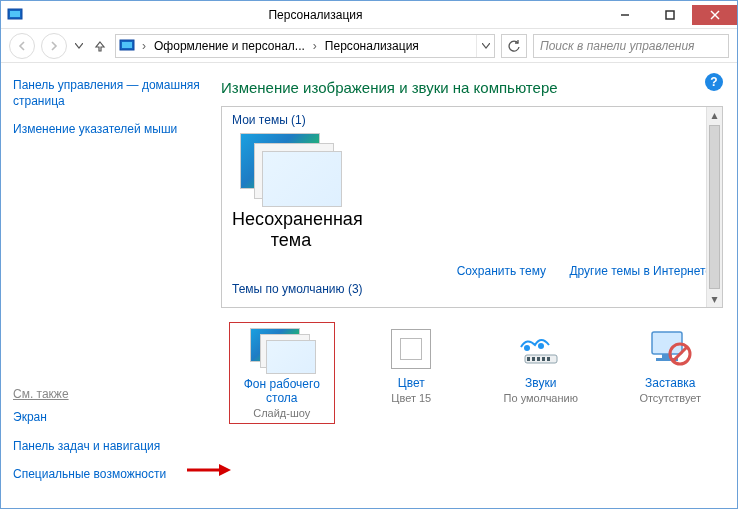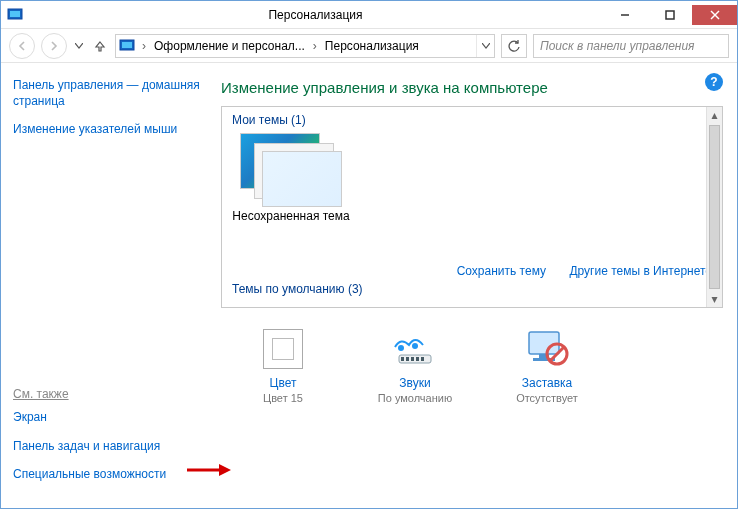--- a/index.html
+++ b/index.html
@@ -37,21 +37,21 @@
   .main .subtitle { color: #000; font-size: 12px; line-height: 1.4; margin-bottom: 10px; }
   .themebox { border: 1px solid #c8c8c8; height: 202px; position: relative; display: flex; flex-direction: column; }
   .themebox .scrollarea { flex: 1; padding: 6px 10px; overflow: hidden; }
   .themebox .section-label { color: #003e8f; font-size: 12px; margin-bottom: 6px; }
   .theme-item { width: 118px; text-align: center; }
   .theme-thumb { width: 102px; height: 72px; margin: 0 auto 4px; position: relative; }
   .theme-thumb .overlay { position: absolute; border: 1px solid #ccc; background: #fff; }
   .theme-thumb .back { left: 0; top: 0; width: 80px; height: 56px; background: linear-gradient(135deg,#1aa0e0,#1f7cc4 40%,#22b573 70%,#2fd087); }
   .theme-thumb .mid { left: 14px; top: 10px; width: 80px; height: 56px; background: #f5f5f5; }
   .theme-thumb .front { left: 22px; top: 18px; width: 80px; height: 56px; background: linear-gradient(135deg,#e8f5ff,#dff0ff); }
-  .theme-item .name { font-size: 12px; color: #000; }
+  .theme-item .name { font-size: 18px; color: #000; }
   .themebox .bottombar { height: 48px; border-top: 1px solid transparent; padding: 4px 10px 0; }
   .themebox .bottombar .linkrow { text-align: right; margin-bottom: 4px; }
   .themebox .bottombar a { color: #0066cc; text-decoration: none; margin-left: 20px; }
   .themebox .bottombar .section-label { margin-top: 2px; }
   .vscroll { position: absolute; right: 0; top: 0; bottom: 0; width: 16px; background: #f0f0f0; border-left: 1px solid #e0e0e0; display: flex; flex-direction: column; }
   .vscroll .sbtn { height: 16px; display: flex; align-items: center; justify-content: center; color: #666; }
   .vscroll .thumb { flex: 1; margin: 2px; background: #d4d4d4; border: 1px solid #bcbcbc; }
   .options-row { display: flex; gap: 24px; margin-top: 14px; align-items: flex-start; margin-left: 8px; }
   .option { width: 108px; text-align: center; padding: 4px; }
   .option.selected { border: 1px solid #cc3333; }
@@ -153,21 +153,21 @@
     <a href="#">Изменение указателей мыши</a>
     <div class="spacer"></div>
     <div class="muted-head">См. также</div>
     <a href="#">Экран</a>
     <a href="#">Панель задач и навигация</a>
     <a href="#">Специальные возможности</a>
   </div>
 
   <div class="main">
     <div class="helpicon">?</div>
-    <h1>Изменение управления и звука на компьютере</h1>
+    <h1>Изменение изображения и звуки на компьютере</h1>
 
     <div class="themebox">
       <div class="scrollarea">
         <div class="section-label">Мои темы (1)</div>
         <div class="theme-item">
           <div class="theme-thumb">
             <div class="overlay back"></div>
               <div class="overlay mid"></div>
               <div class="overlay front"></div>
           </div>
@@ -187,20 +187,31 @@
         <div class="sbtn">▾</div>
       </div>
     </div>
 
     <svg class="arrow-annot" width="46" height="18" viewBox="0 0 46 18">
         <line x1="2" y1="9" x2="36" y2="9" stroke="#d40000" stroke-width="3"></line>
         <path d="M34 3 L46 9 L34 15 Z" fill="#d40000"></path>
       </svg>
 
     <div class="options-row">
+      <div class="option selected">
+        <div class="icon">
+          <div class="small-theme-thumb">
+              <div class="a"></div>
+              <div class="b"></div>
+              <div class="c"></div>
+            </div>
+        </div>
+        <div class="label">Фон рабочего стола</div>
+        <div class="sub">Слайд-шоу</div>
+      </div>
       <div class="option">
         <div class="icon">
             <span class="colorswatch"></span>
           </div>
         <div class="label">Цвет</div>
         <div class="sub">Цвет 15</div>
       </div>
       <div class="option">
         <div class="icon">
           <svg width="48" height="40" viewBox="0 0 48 40">

